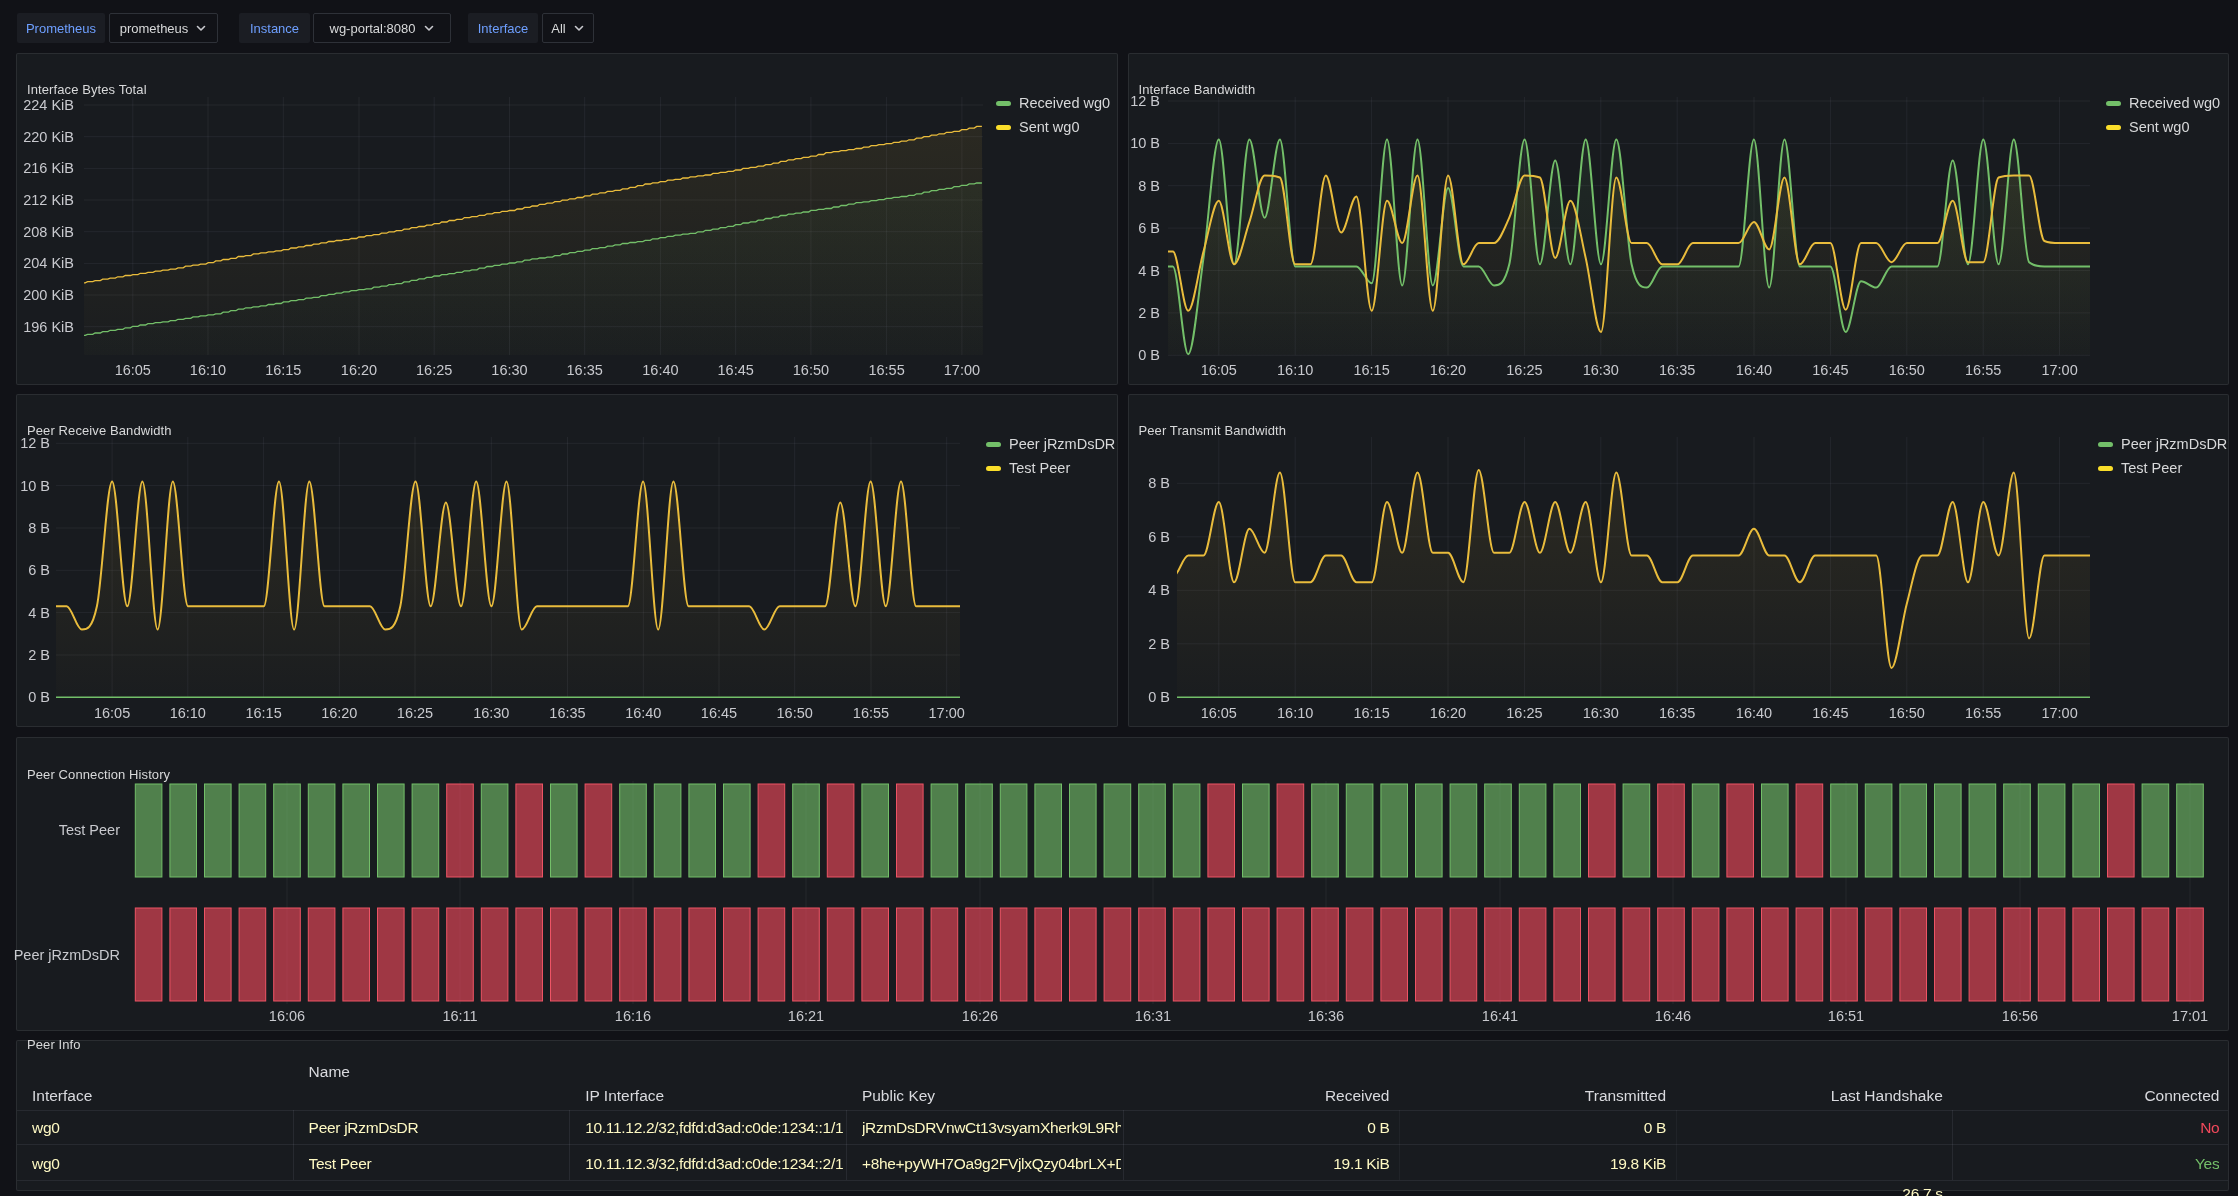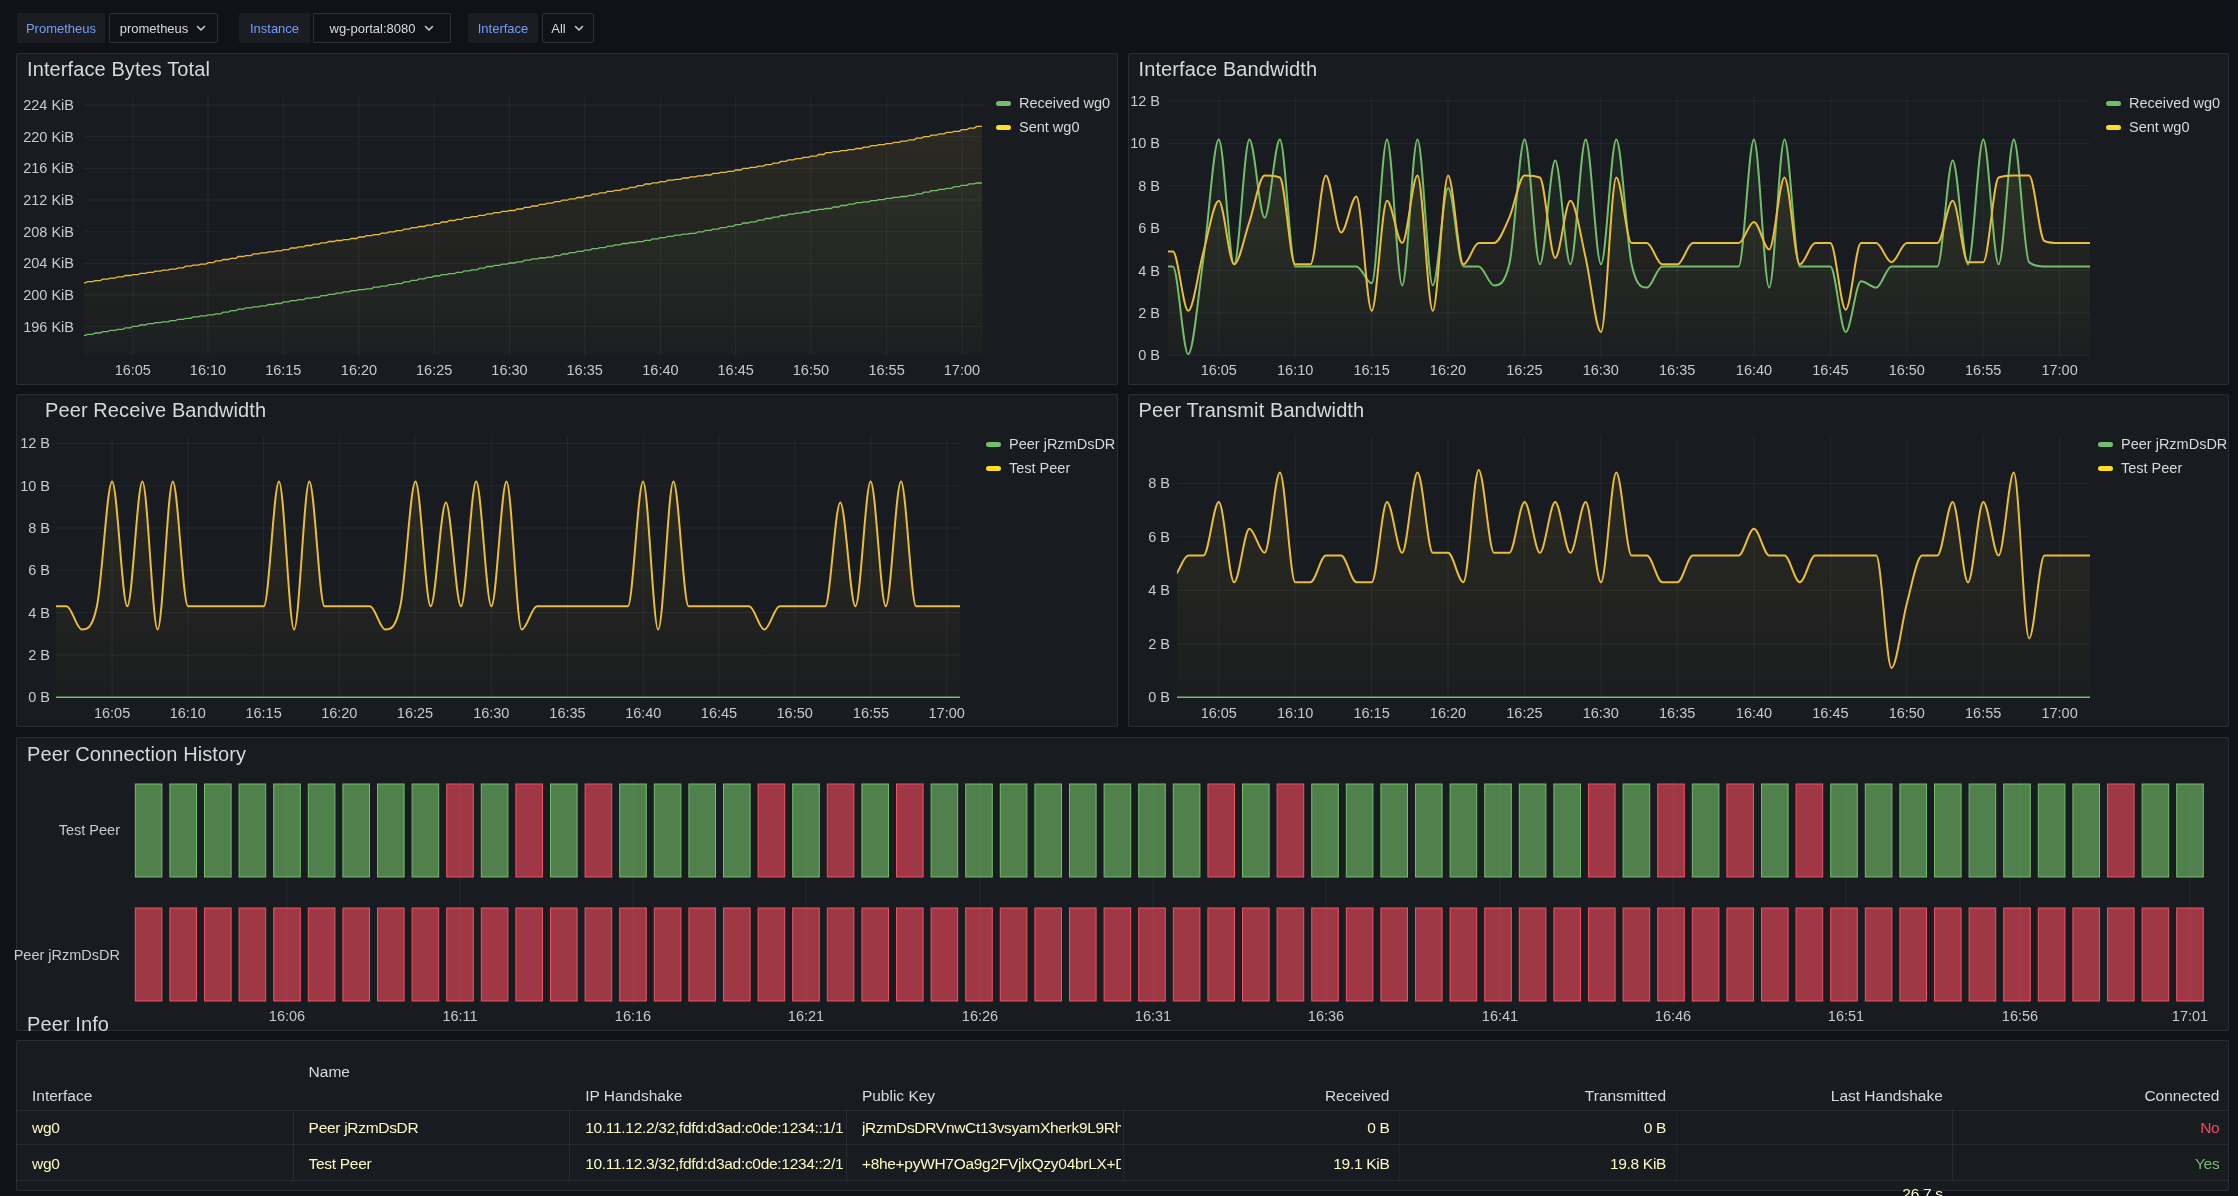--- a/index.html
+++ b/index.html
@@ -1,18 +1,18 @@
 <!DOCTYPE html>
 <html><head><meta charset="utf-8">
 <style>
 * { margin:0; padding:0; box-sizing:border-box; }
 html,body { width:2238px; height:1196px; background:#111217; font-family:"Liberation Sans", sans-serif;
   overflow:hidden; position:relative; }
 .panel { position:absolute; background:#181b1f; border:1px solid rgba(204,204,220,0.10); border-radius:2px; }
-.ptitle { position:absolute; color:#d8d9da; font-size:20px; font-weight:500; line-height:17px; letter-spacing:0.1px; }
+.ptitle { position:absolute; color:#d8d9da; font-size:13px; font-weight:500; line-height:17px; letter-spacing:0.1px;margin-top:20px; }
 .overlay { position:absolute; left:0; top:0; }
 .tick { fill:#c8c9ce; font-size:14.5px; font-family:"Liberation Sans", sans-serif; }
 .chipL { position:absolute; top:13px; height:30px; background:#1b1d23; border-radius:2px; color:#6e9fff;
   font-size:13px; font-weight:500; display:flex; align-items:center; justify-content:center; }
 .chipV { position:absolute; top:13px; height:30px; background:transparent; border:1px solid #2e3138; border-radius:2px;
   color:#d8d9da; font-size:13px; font-weight:500; display:flex; align-items:center; justify-content:center; gap:7px; }
 .lmark { position:absolute; width:15px; height:5px; border-radius:2.5px; }
 .ltext { position:absolute; color:#d8d9da; font-size:14.5px; line-height:20px; white-space:nowrap; }
 .tcell { position:absolute; color:#fef9c3; font-size:15.5px; line-height:19px; white-space:nowrap; overflow:hidden; letter-spacing:-0.3px; }
 .thead { position:absolute; color:#d9dade; font-size:15.5px; font-weight:500; line-height:19px; white-space:nowrap; overflow:hidden; }
@@ -21,21 +21,21 @@
 .cYes { color:#73bf69; }
 .hsep { position:absolute; height:1px; background:rgba(204,204,220,0.09); }
 .vsep { position:absolute; width:1px; background:rgba(204,204,220,0.09); }
 </style></head>
 <body>
 <div class="panel" style="left:16px;top:52.5px;width:1101.5px;height:332.5px;"></div>
 <div class="ptitle" style="left:27px;top:60.5px;">Interface Bytes Total</div>
 <div class="panel" style="left:1127.5px;top:52.5px;width:1101.5px;height:332.5px;"></div>
 <div class="ptitle" style="left:1138.5px;top:60.5px;">Interface Bandwidth</div>
 <div class="panel" style="left:16px;top:394px;width:1101.5px;height:333px;"></div>
-<div class="ptitle" style="left:45px;top:402px;">Peer Receive Bandwidth</div>
+<div class="ptitle" style="left:27px;top:402px;">Peer Receive Bandwidth</div>
 <div class="panel" style="left:1127.5px;top:394px;width:1101.5px;height:333px;"></div>
 <div class="ptitle" style="left:1138.5px;top:402px;">Peer Transmit Bandwidth</div>
 <div class="panel" style="left:16px;top:737px;width:2213px;height:294px;"></div>
 <div class="ptitle" style="left:27px;top:746px;">Peer Connection History</div>
 <div class="panel" style="left:16px;top:1040px;width:2213px;height:151px;"></div>
 <div class="ptitle" style="left:27px;top:1016px;">Peer Info</div>
 <div class="chipL" style="left:17px;width:88px;">Prometheus</div>
 <div class="chipV" style="left:109px;width:109px;">
     <span>prometheus</span>
     <svg width="12" height="12" viewBox="0 0 12 12">
@@ -67,21 +67,21 @@
 <div class="lmark" style="left:986px;top:441.5px;background:#73BF69;"></div>
 <div class="ltext" style="left:1009px;top:434px;">Peer jRzmDsDR</div>
 <div class="lmark" style="left:986px;top:465.9px;background:#FADE2A;"></div>
 <div class="ltext" style="left:1009px;top:458.4px;">Test Peer</div>
 <div class="lmark" style="left:2098px;top:441.5px;background:#73BF69;"></div>
 <div class="ltext" style="left:2121px;top:434px;">Peer jRzmDsDR</div>
 <div class="lmark" style="left:2098px;top:465.9px;background:#FADE2A;"></div>
 <div class="ltext" style="left:2121px;top:458.4px;">Test Peer</div>
 <div class="thead" style="left:32.0px;top:1086px;width:259px;">Interface</div>
 <div class="thead" style="left:308.6px;top:1062px;width:259px;">Name</div>
-<div class="thead" style="left:585.2px;top:1086px;width:259px;">IP Handshake</div>
+<div class="thead" style="left:585.2px;top:1086px;width:259px;">IP Interface</div>
 <div class="thead" style="left:861.9px;top:1086px;width:259px;">Public Key</div>
 <div class="thead r" style="left:1126.5px;top:1086px;width:263px;">Received</div>
 <div class="thead r" style="left:1403.1px;top:1086px;width:263px;text-align:right;">Transmitted</div>
 <div class="thead r" style="left:1679.8px;top:1086px;width:263px;">Last Handshake</div>
 <div class="thead r" style="left:1956.4px;top:1086px;width:263px;">Connected</div>
 <div class="tcell" style="left:32.0px;top:1118px;width:259px;">wg0</div>
 <div class="tcell" style="left:32.0px;top:1153.5px;width:259px;">wg0</div>
 <div class="tcell" style="left:308.6px;top:1118px;width:259px;">Peer jRzmDsDR</div>
 <div class="tcell" style="left:308.6px;top:1153.5px;width:259px;">Test Peer</div>
 <div class="tcell" style="left:585.2px;top:1118px;width:259px;">10.11.12.2/32,fdfd:d3ad:c0de:1234::1/128</div>

